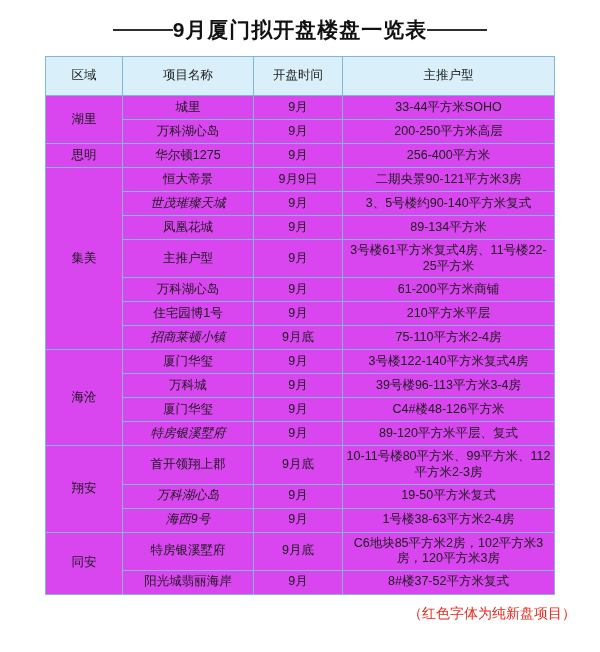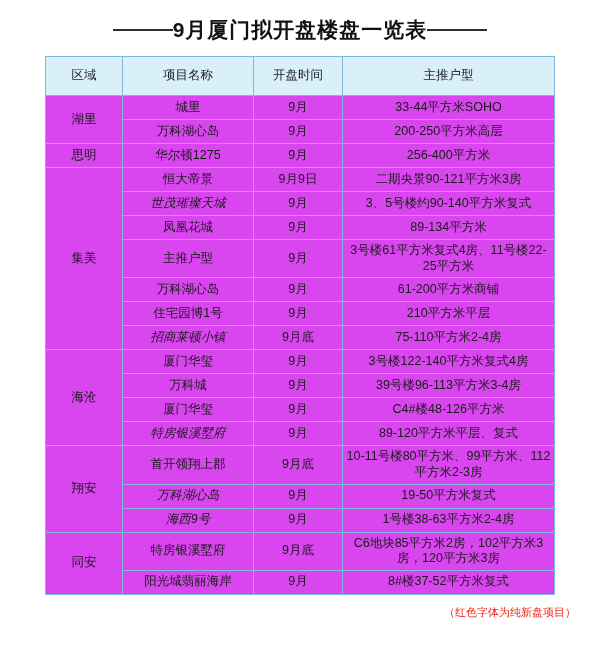--- a/index.html
+++ b/index.html
@@ -81,21 +81,21 @@
   .red {
     color: #e8281e;
     font-style: italic;
   }
   .row-h {
     height: 24px;
   }
   .note {
     text-align: right;
     padding: 10px 24px 0 0;
-    font-size: 11px;
+    font-size: 14px;
     color: #e8281e;
   }
 </style>
 </head>
 <body>
 
 <div class="page">
 
   <div class="title-row">
     <div class="title-rule"></div>

